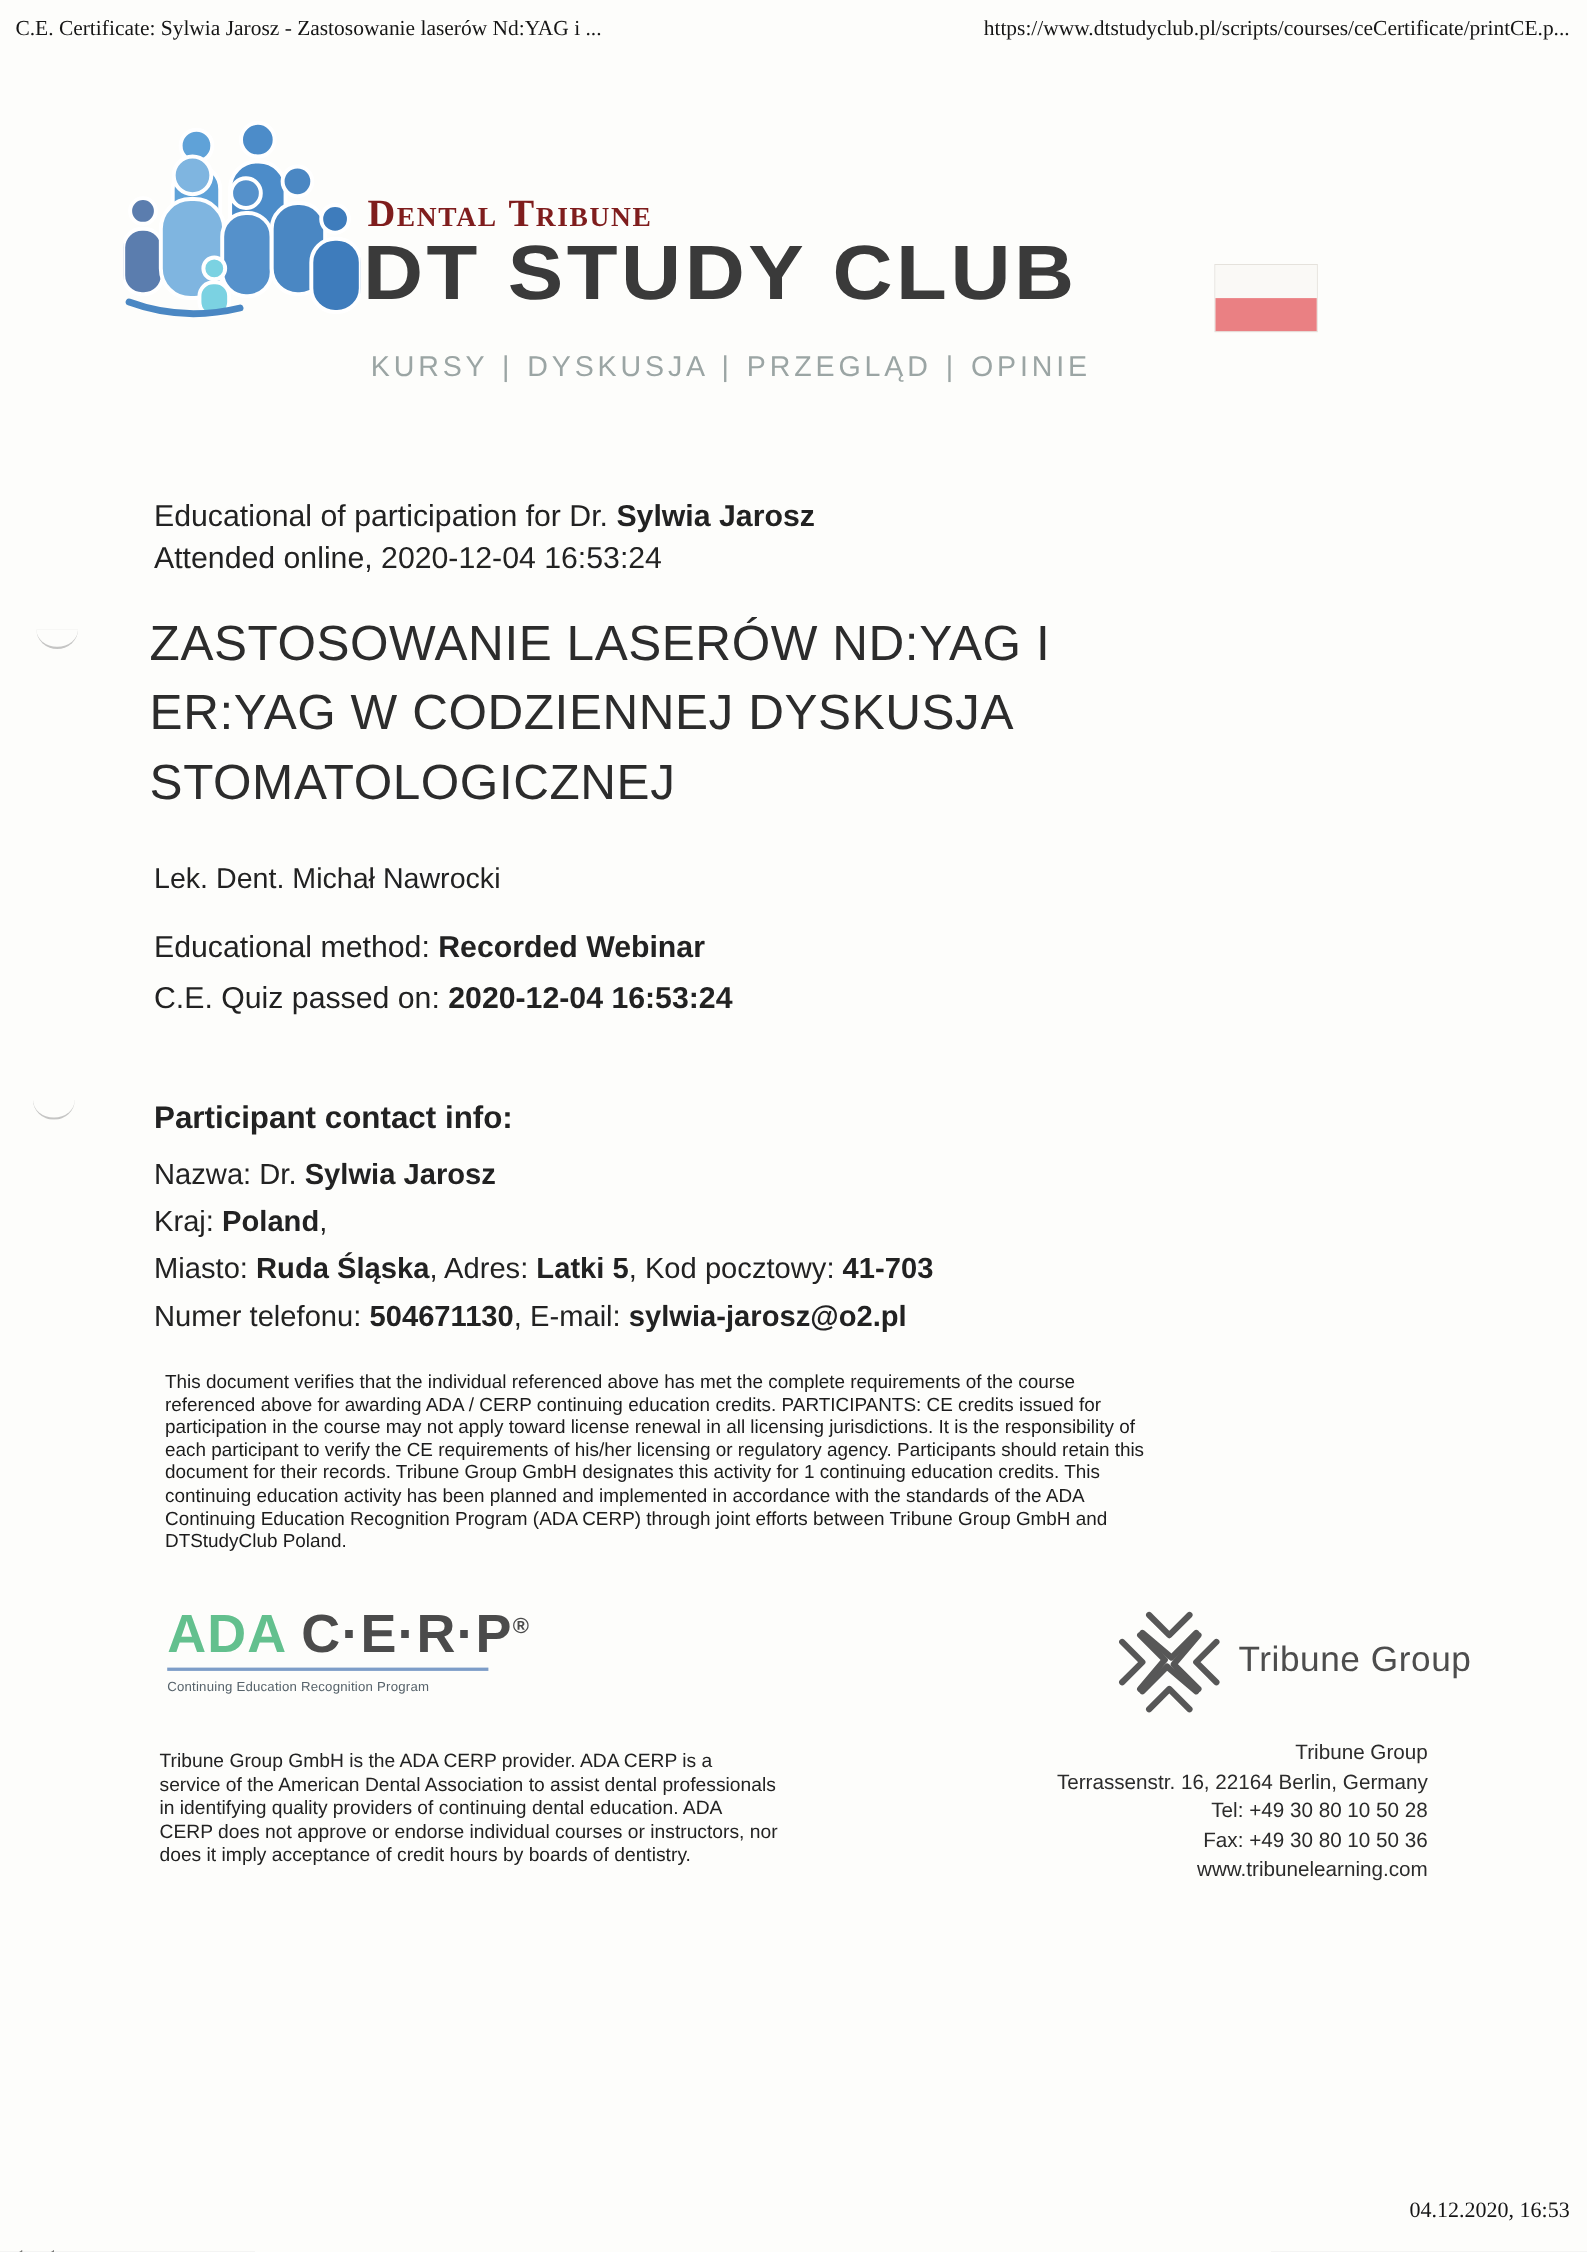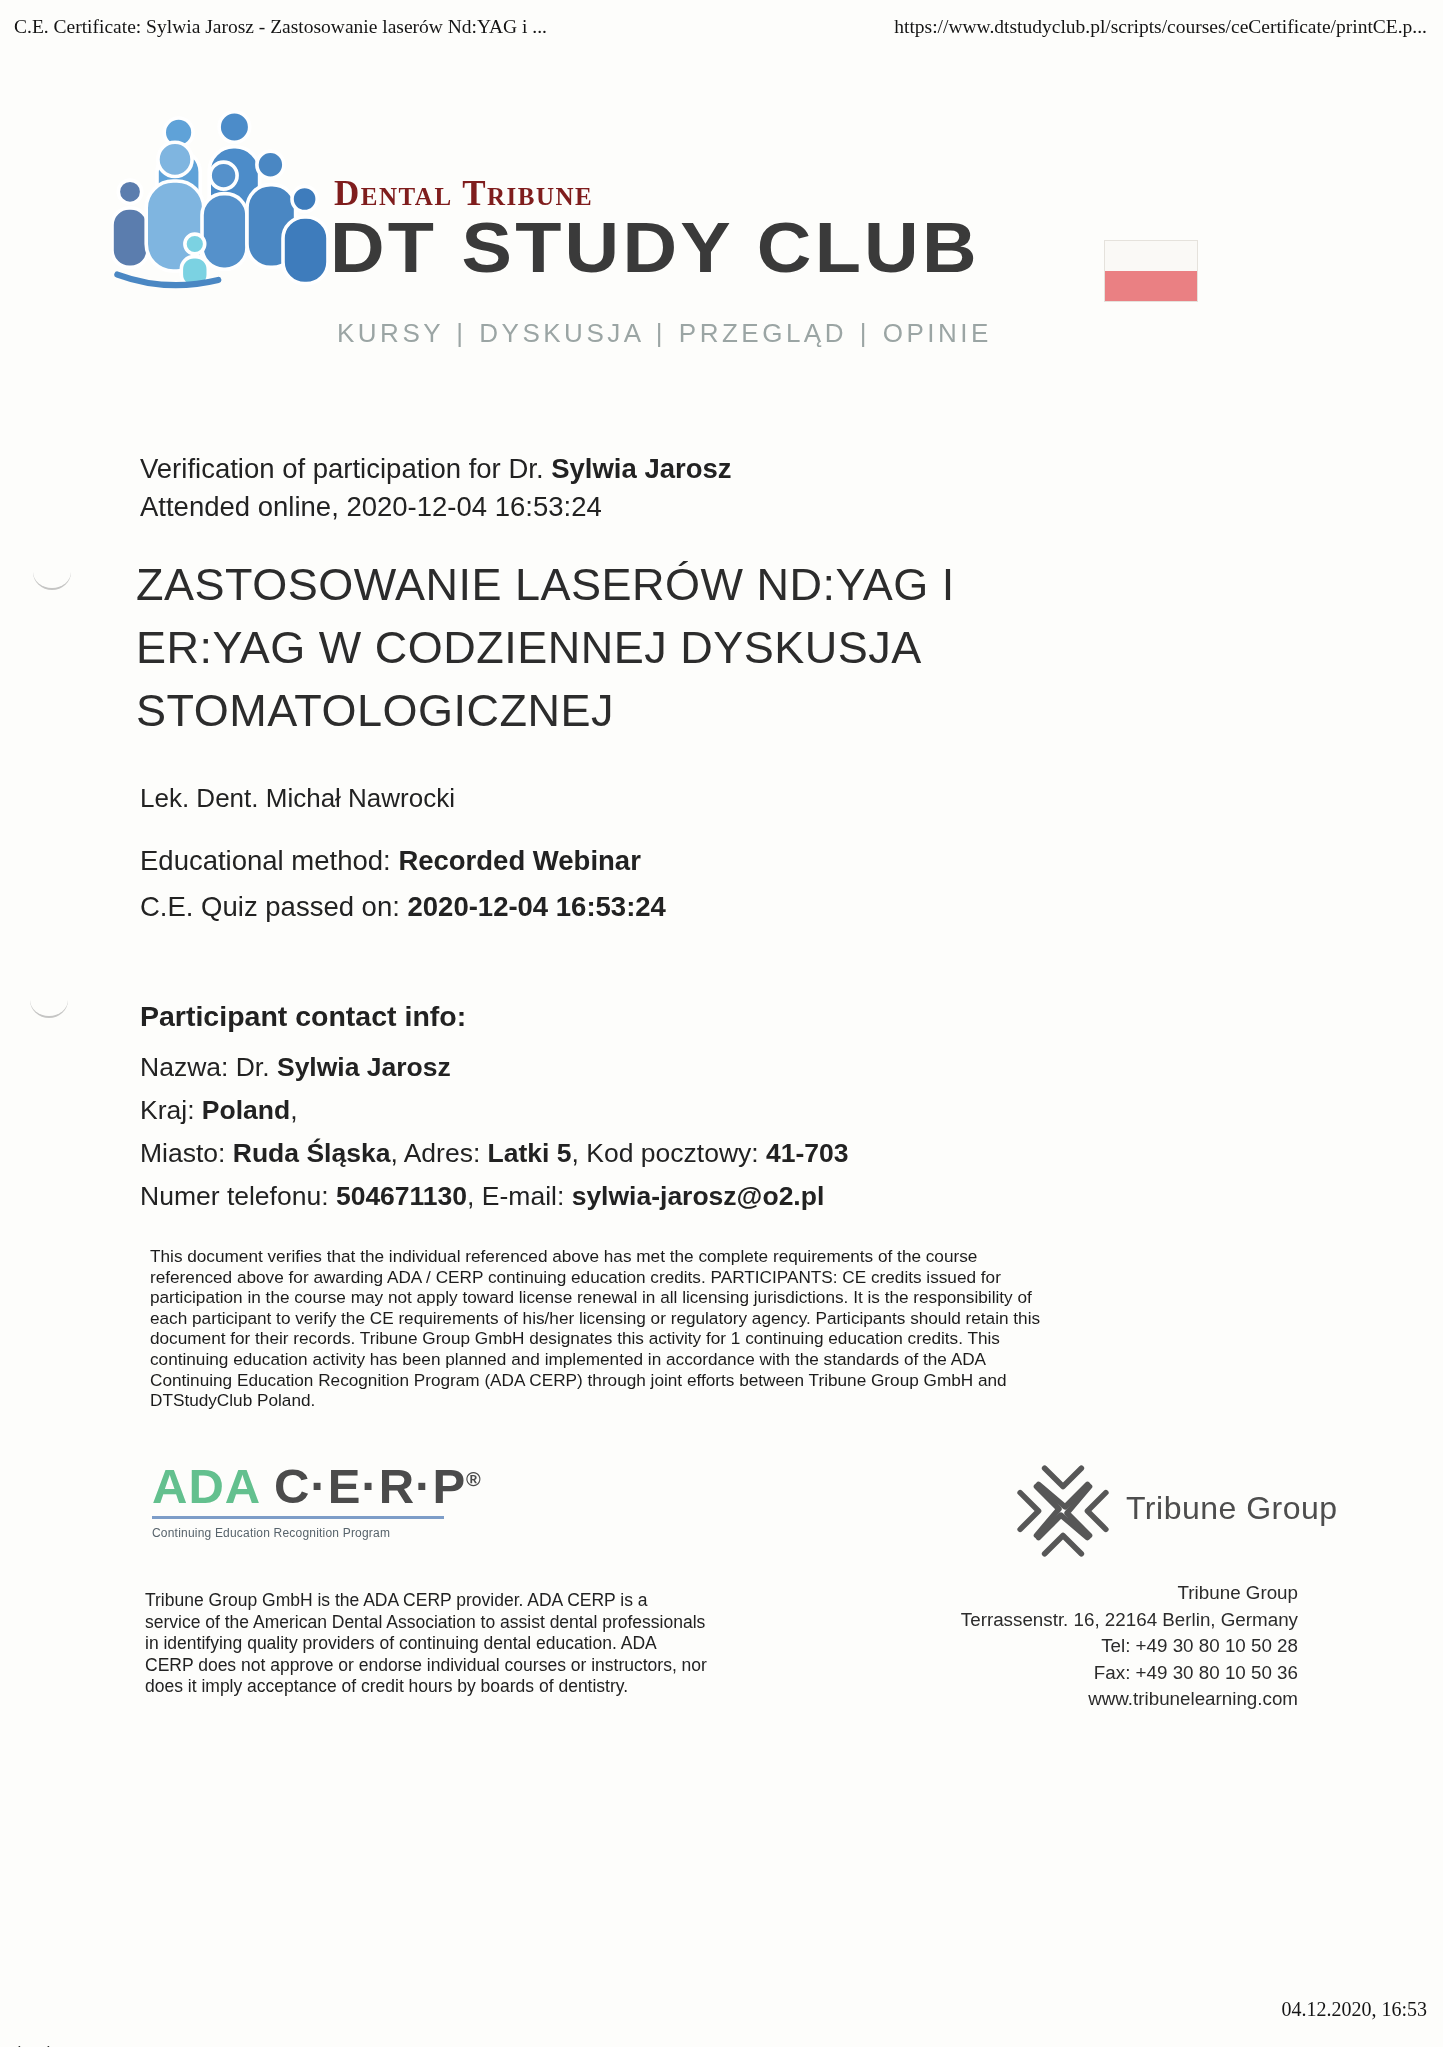--- a/index.html
+++ b/index.html
@@ -98,21 +98,21 @@
   </svg>
   <div class="brand-top">Dental Tribune</div>
   <div class="brand-main">DT STUDY CLUB</div>
   <div class="flag">
     <div class="flag-top"></div>
     <div class="flag-bottom"></div>
   </div>
   <div class="tagline">KURSY | DYSKUSJA | PRZEGLĄD | OPINIE</div>
 
   <div class="verify">
-    <div><span>Verification of participation for Dr. </span><span class="b">Sylwia Jarosz</span></div>
+    <div><span>Educational of participation for Dr. </span><span class="b">Sylwia Jarosz</span></div>
     <div>Attended online, 2020-12-04 16:53:24</div>
   </div>
 
   <div class="course-title">
     <div>ZASTOSOWANIE LASERÓW ND:YAG I</div>
     <div>ER:YAG W CODZIENNEJ DYSKUSJA</div>
     <div>STOMATOLOGICZNEJ</div>
   </div>
 
   <div class="speaker">Lek. Dent. Michał Nawrocki</div>

